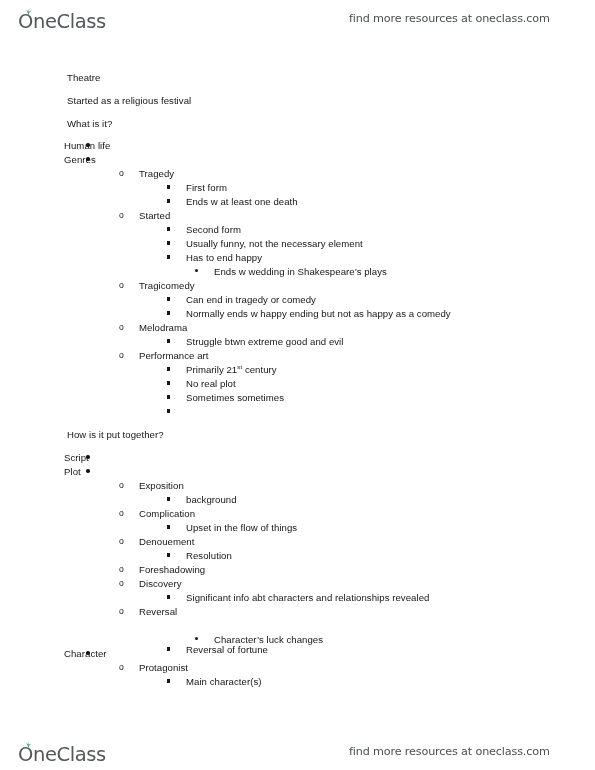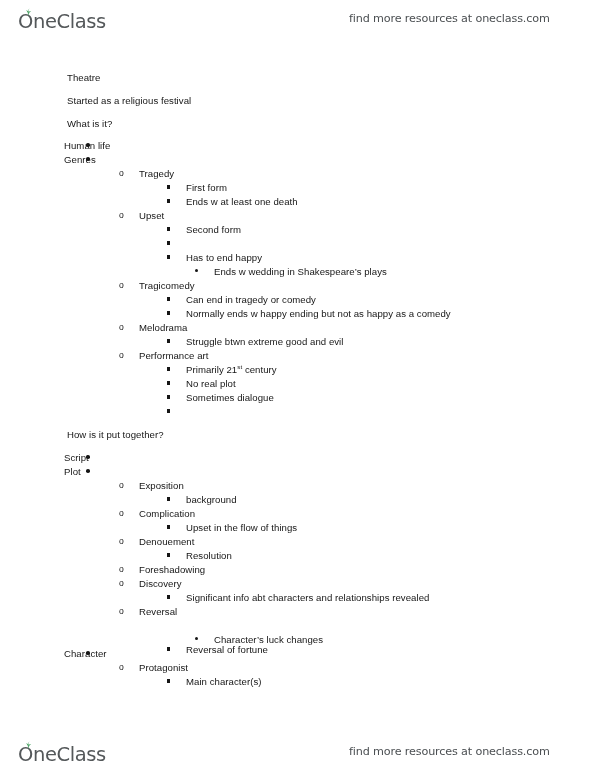--- a/index.html
+++ b/index.html
@@ -136,34 +136,34 @@
 
 <div class="doc" id="doc-body">
     <div class="para" style="position: absolute; left: 0px; top: 12px; width: 595px; padding-left: 67px;"><span>Theatre</span></div>
     <div class="para" style="position: absolute; left: 0px; top: 35px; width: 595px; padding-left: 67px;"><span>Started as a religious festival</span></div>
     <div class="para" style="position: absolute; left: 0px; top: 58px; width: 595px; padding-left: 67px;"><span>What is it?</span></div>
     <div class="li lvl1" style="position: absolute; left: 0px; top: 80px; width: 595px;"><span class="marker"></span><span class="txt">Human life</span></div>
     <div class="li lvl1" style="position: absolute; left: 0px; top: 94px; width: 595px;"><span class="marker"></span><span class="txt">Genres</span></div>
     <div class="li lvl2" style="position: absolute; left: 0px; top: 108px; width: 595px;"><span class="marker">o</span><span class="txt">Tragedy</span></div>
     <div class="li lvl3" style="position: absolute; left: 0px; top: 122px; width: 595px;"><span class="marker"></span><span class="txt">First form</span></div>
     <div class="li lvl3" style="position: absolute; left: 0px; top: 136px; width: 595px;"><span class="marker"></span><span class="txt">Ends w at least one death</span></div>
-    <div class="li lvl2" style="position: absolute; left: 0px; top: 150px; width: 595px;"><span class="marker">o</span><span class="txt">Upset</span></div>
+    <div class="li lvl2" style="position: absolute; left: 0px; top: 150px; width: 595px;"><span class="marker">o</span><span class="txt">Started</span></div>
     <div class="li lvl3" style="position: absolute; left: 0px; top: 164px; width: 595px;"><span class="marker"></span><span class="txt">Second form</span></div>
-    <div class="li lvl3" style="position: absolute; left: 0px; top: 178px; width: 595px;"><span class="marker"></span></div>
+    <div class="li lvl3" style="position: absolute; left: 0px; top: 178px; width: 595px;"><span class="marker"></span><span class="txt">Usually funny, not the necessary element</span></div>
     <div class="li lvl3" style="position: absolute; left: 0px; top: 192px; width: 595px;"><span class="marker"></span><span class="txt">Has to end happy</span></div>
     <div class="li lvl4" style="position: absolute; left: 0px; top: 206px; width: 595px;"><span class="marker"></span><span class="txt">Ends w wedding in Shakespeare’s plays</span></div>
     <div class="li lvl2" style="position: absolute; left: 0px; top: 220px; width: 595px;"><span class="marker">o</span><span class="txt">Tragicomedy</span></div>
     <div class="li lvl3" style="position: absolute; left: 0px; top: 234px; width: 595px;"><span class="marker"></span><span class="txt">Can end in tragedy or comedy</span></div>
     <div class="li lvl3" style="position: absolute; left: 0px; top: 248px; width: 595px;"><span class="marker"></span><span class="txt">Normally ends w happy ending but not as happy as a comedy</span></div>
     <div class="li lvl2" style="position: absolute; left: 0px; top: 262px; width: 595px;"><span class="marker">o</span><span class="txt">Melodrama</span></div>
     <div class="li lvl3" style="position: absolute; left: 0px; top: 276px; width: 595px;"><span class="marker"></span><span class="txt">Struggle btwn extreme good and evil</span></div>
     <div class="li lvl2" style="position: absolute; left: 0px; top: 290px; width: 595px;"><span class="marker">o</span><span class="txt">Performance art</span></div>
     <div class="li lvl3" style="position: absolute; left: 0px; top: 304px; width: 595px;"><span class="marker"></span><span class="txt">Primarily 21<sup>st</sup> century</span></div>
     <div class="li lvl3" style="position: absolute; left: 0px; top: 318px; width: 595px;"><span class="marker"></span><span class="txt">No real plot</span></div>
-    <div class="li lvl3" style="position: absolute; left: 0px; top: 332px; width: 595px;"><span class="marker"></span><span class="txt">Sometimes dialogue</span></div>
+    <div class="li lvl3" style="position: absolute; left: 0px; top: 332px; width: 595px;"><span class="marker"></span><span class="txt">Sometimes sometimes</span></div>
     <div class="li lvl3" style="position: absolute; left: 0px; top: 346px; width: 595px;"><span class="marker"></span></div>
     <div class="para" style="position: absolute; left: 0px; top: 369px; width: 595px; padding-left: 67px;"><span>How is it put together?</span></div>
     <div class="li lvl1" style="position: absolute; left: 0px; top: 392px; width: 595px;"><span class="marker"></span><span class="txt">Script</span></div>
     <div class="li lvl1" style="position: absolute; left: 0px; top: 406px; width: 595px;"><span class="marker"></span><span class="txt">Plot</span></div>
     <div class="li lvl2" style="position: absolute; left: 0px; top: 420px; width: 595px;"><span class="marker">o</span><span class="txt">Exposition</span></div>
     <div class="li lvl3" style="position: absolute; left: 0px; top: 434px; width: 517px;"><span class="marker"></span><span class="txt">background</span></div>
     <div class="li lvl2" style="position: absolute; left: 0px; top: 448px; width: 595px;"><span class="marker">o</span><span class="txt">Complication</span></div>
     <div class="li lvl3" style="position: absolute; left: 0px; top: 462px; width: 595px;"><span class="marker"></span><span class="txt">Upset in the flow of things</span></div>
     <div class="li lvl2" style="position: absolute; left: 0px; top: 476px; width: 595px;"><span class="marker">o</span><span class="txt">Denouement</span></div>
     <div class="li lvl3" style="position: absolute; left: 0px; top: 490px; width: 595px;"><span class="marker"></span><span class="txt">Resolution</span></div>

